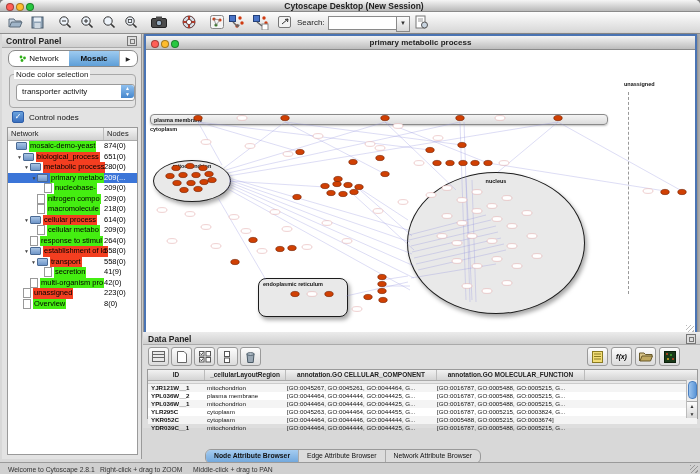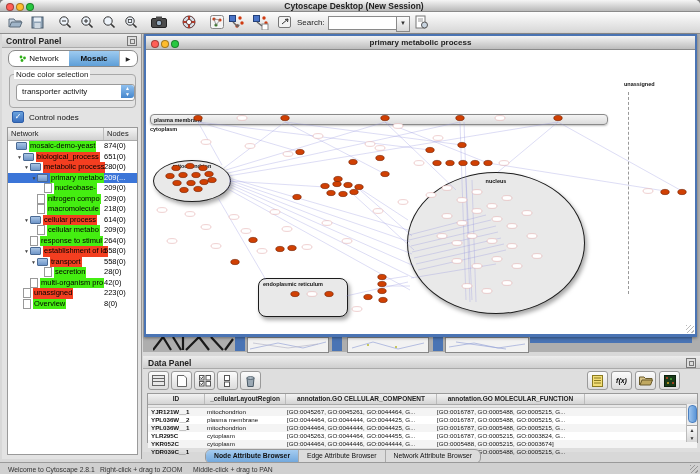--- a/index.html
+++ b/index.html
@@ -72,21 +72,21 @@
   .r-er{left:112px;top:228px;width:88px;height:37px;border-radius:8px;}
   .r-er .rlabel{position:absolute;left:4px;top:2px;}
   .r-unass-label{position:absolute;left:478px;top:31px;}
   .dashline{position:absolute;left:482px;top:42px;height:202px;border-left:1px dashed #999;}
   #net-svg{position:absolute;left:0;top:0;}
   .edge{stroke:#8f8fdd;stroke-width:0.8;opacity:0.38;}
   .rednode{fill:#d04003;stroke:#7c2300;stroke-width:0.7;}
   .labelnode{fill:#ffffff;stroke:#dfa0a0;stroke-width:0.5;}
   .grip{position:absolute;right:1px;bottom:1px;width:8px;height:8px;background:repeating-linear-gradient(135deg,#bbb 0 1px,transparent 1px 3px);}
   
-  .dpanel{position:absolute;left:143px;top:356px;width:557px;height:96px;background:#dedede;}
+  .dpanel{position:absolute;left:143px;top:332px;width:557px;height:96px;background:#dedede;}
   .dp-head{position:absolute;left:0;top:0;width:100%;height:12px;background:linear-gradient(#ececec,#cfcfcf);border-bottom:1px solid #aaa;}
   .dp-title{position:absolute;left:5px;top:1.5px;font-size:8.5px;font-weight:bold;color:#222;}
   .dp-toolbar{position:absolute;left:0;top:13px;width:100%;height:22px;}
   .dbtn{position:absolute;top:2px;width:19px;height:17px;border:1px solid #9a9a9a;border-radius:3px;background:linear-gradient(#fcfcfc,#dcdcdc);display:flex;align-items:center;justify-content:center;font-size:7px;}
   .dtable{position:absolute;left:4px;top:37px;width:549px;height:48px;background:#fff;border:1px solid #9a9a9a;}
   .dt-head{display:flex;height:10px;background:linear-gradient(#f2f2f2,#d4d4d4);border-bottom:1px solid #aaa;font-size:6.5px;font-weight:bold;color:#222;}
   .dt-head div{border-right:1px solid #bbb;text-align:center;line-height:10px;overflow:hidden;white-space:nowrap;}
   .hc0{width:56px;} .hc1{width:80px;} .hc2{width:150px;} .hc3{width:147px;} .hcf{flex:1;border-right:none !important;}
   .drow{display:flex;height:8px;font-size:6.2px;line-height:8px;white-space:nowrap;}
   .drow:nth-child(odd){background:#f4f4f4;}
@@ -340,21 +340,21 @@
             <span class="expander">▼</span>
             <span class="ticon folder"></span>
             <span class="tlabel red">transport</span>
             <span class="tcount">558(0)</span>
           </div>
           <div class="tree-row">
             <span class="ind" style="width: 30px;"></span>
             <span class="expander"></span>
             <span class="ticon doc"></span>
             <span class="tlabel green">secretion</span>
-            <span class="tcount">28(0)</span>
+            <span class="tcount">41(9)</span>
           </div>
           <div class="tree-row">
             <span class="ind" style="width: 16px;"></span>
             <span class="expander"></span>
             <span class="ticon doc"></span>
             <span class="tlabel green">multi-organism pro</span>
             <span class="tcount">42(0)</span>
           </div>
           <div class="tree-row">
             <span class="ind" style="width: 9px;"></span>

